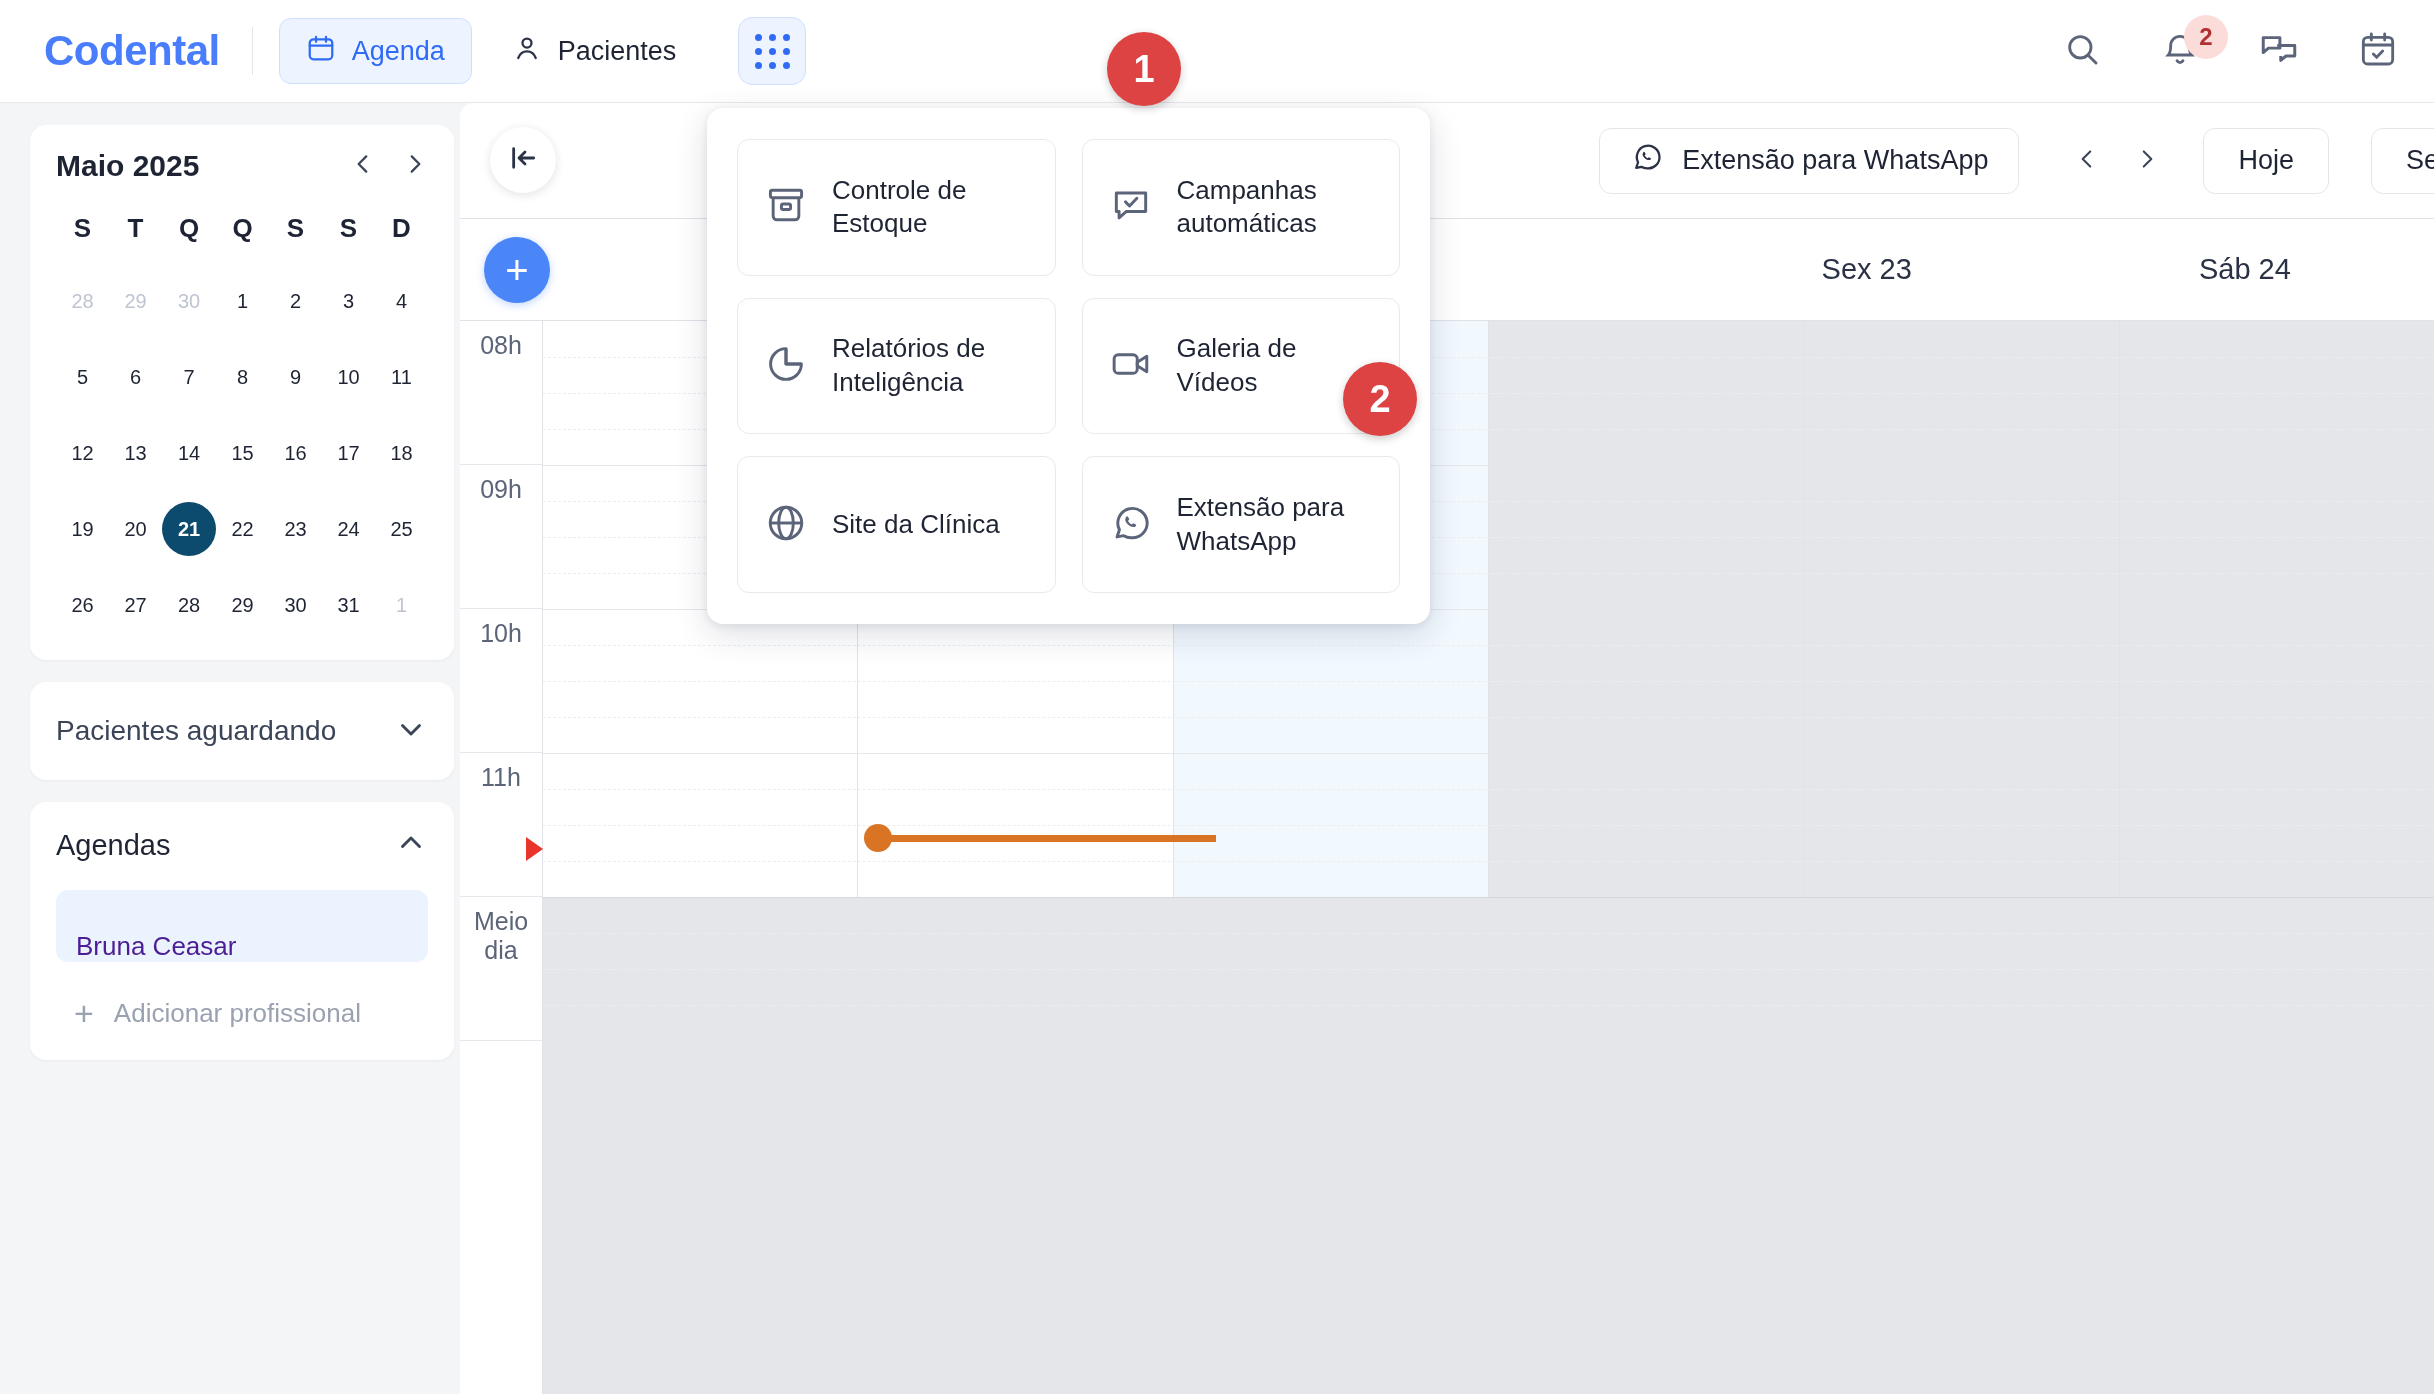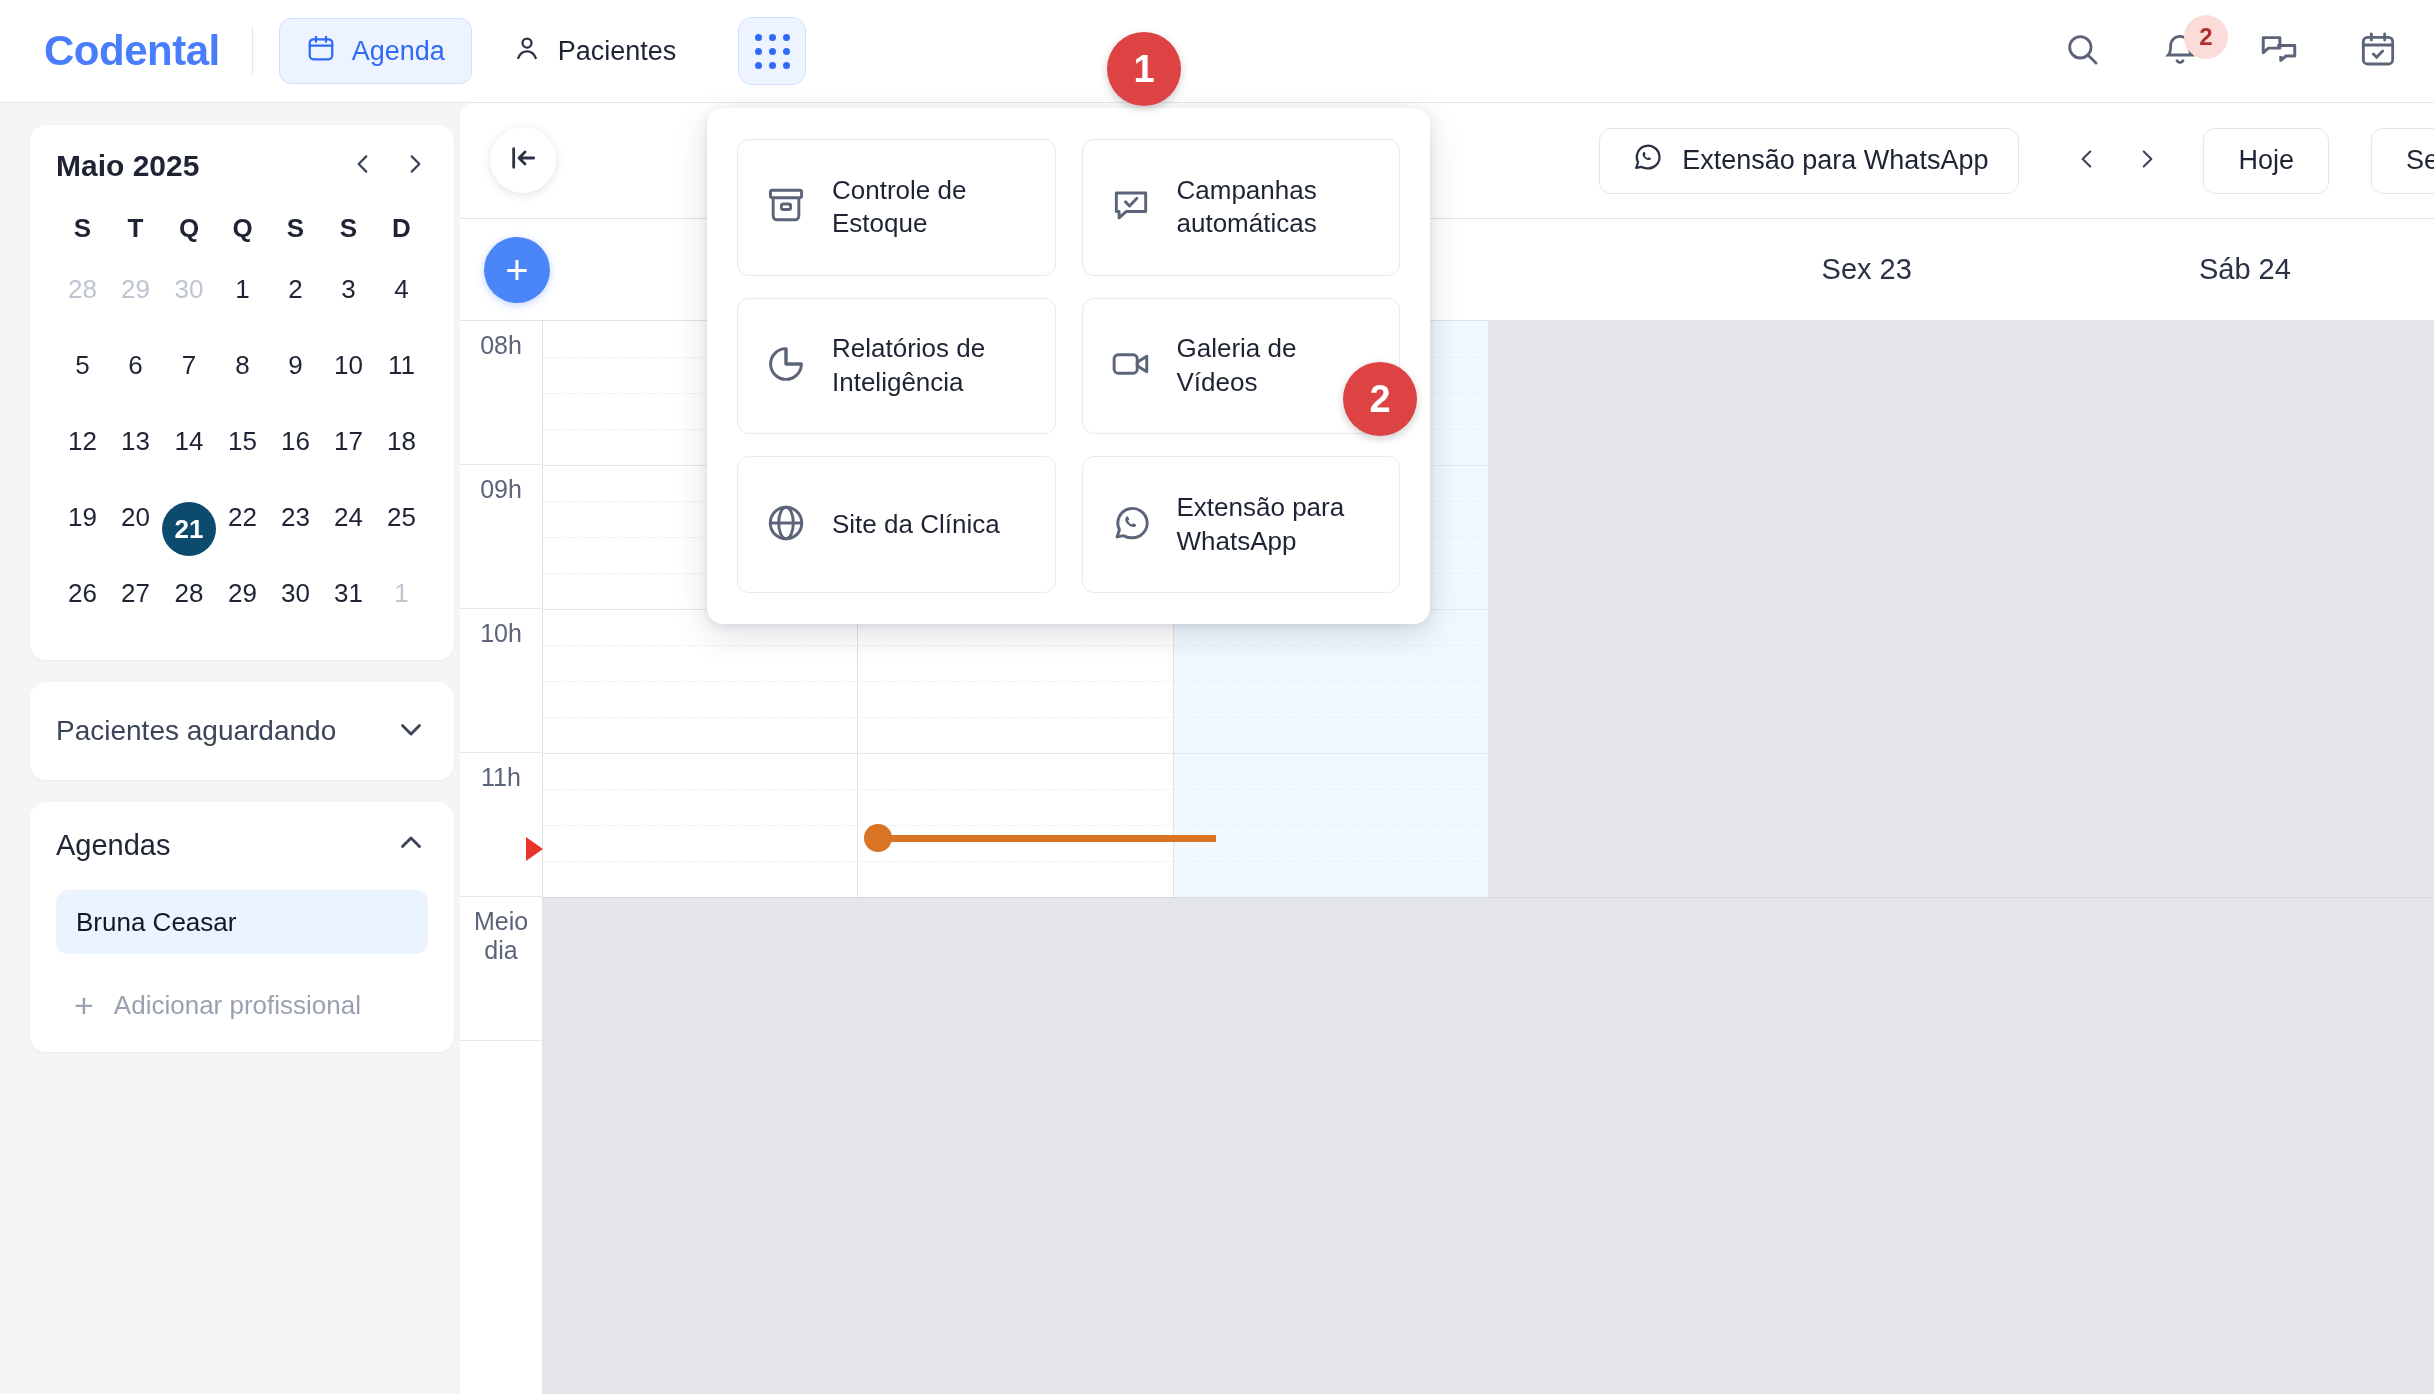--- a/index.html
+++ b/index.html
@@ -119,40 +119,40 @@
     box-shadow: 0 1px 3px rgba(20,30,60,.05);
   }
   #cal-card { margin-top: 22px; padding: 24px 26px 28px; }
   .cal-head { display: flex; align-items: center; justify-content: space-between; margin-bottom: 30px; }
   .cal-title { font-size: 30px; font-weight: 700; color: #1e2433; }
   .cal-navs { display: flex; gap: 26px; align-items: center; }
   .cal-nav { color: #3c4558; cursor: pointer; display: block; }
   .cal-grid { display: grid; grid-template-columns: repeat(7, 1fr); row-gap: 22px; }
   .dow { text-align: center; font-size: 26px; font-weight: 600; color: #1e2433; padding-bottom: 8px; }
   .day {
-    height: 54px; display: flex; justify-content: center;
-    font-size: 26px; color: #1e2433; cursor: pointer;
+    height: 54px; display: flex; align-items: center; justify-content: center;
+    font-size: 20px; color: #1e2433; cursor: pointer;
   }
   .day.muted { color: #bfc5d0; }
   .day.sel { }
   .day.sel span {
     width: 54px; height: 54px; border-radius: 50%;
     background: #0c4a6e; color: #fff; font-weight: 700;
     display: flex; align-items: center; justify-content: center;
   }
 
   #waiting-card { padding: 0 26px; height: 98px; display: flex; align-items: center; justify-content: space-between; cursor: pointer; }
   #waiting-card .t { font-size: 28px; color: #3c4558; }
   #agendas-card { padding: 24px 26px 30px; }
   .agendas-head { display: flex; align-items: center; justify-content: space-between; margin-bottom: 26px; }
   .agendas-head .t { font-size: 29px; color: #1e2433; }
   .prof-item {
-    background: #eaf3fe; color: #0f172a;
+    background: #eaf3fe; color: #4c1d95;
     border-radius: 12px;
-    height: 64px; display: flex; align-items: center;
+    height: 72px; display: flex; align-items: flex-end;
     padding: 0 20px; font-size: 26px; cursor: pointer;
   }
   .add-prof {
     display: flex; align-items: center; gap: 20px;
     color: #9aa2b1; font-size: 26px;
     margin-top: 34px; padding-left: 18px; cursor: pointer;
   }
   .plus-sm { font-size: 34px; line-height: 1; color: #9aa2b1; }
 
   

